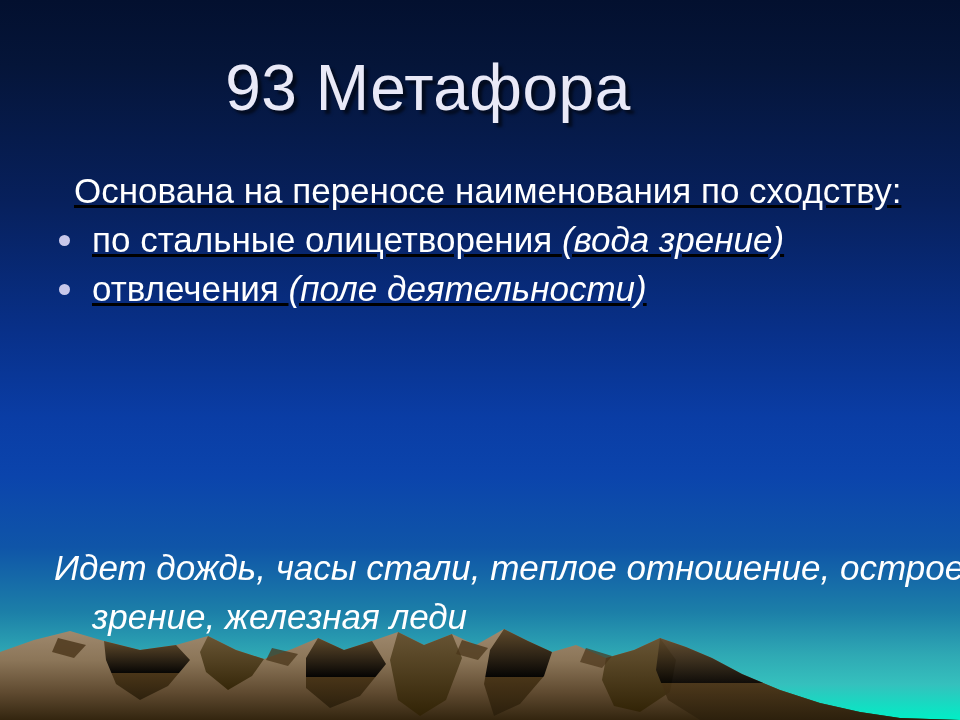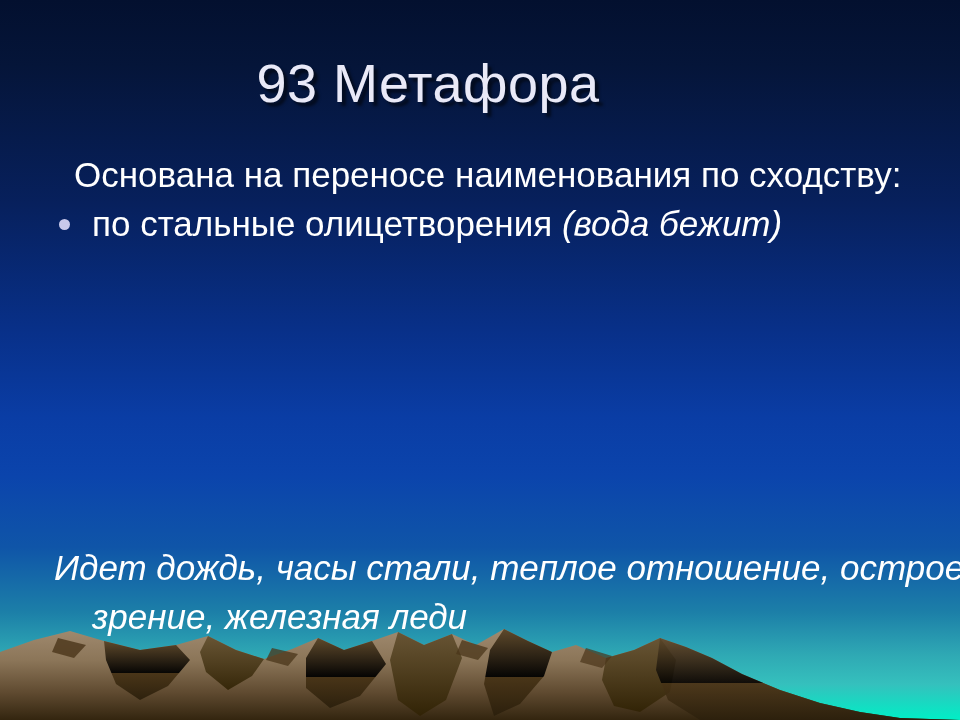--- a/index.html
+++ b/index.html
@@ -41,34 +41,35 @@
     pointer-events: none;
   }
 
   
   #title {
     position: absolute;
     left: 0;
     top: 55px;
     width: 856px;
     text-align: center;
-    font-size: 54px;
+    font-size: 64px;
     line-height: 1.05;
     color: #e9e9f7;
     text-shadow: 4px 4px 3px rgba(0,0,0,0.55);
     letter-spacing: 0.5px;
     white-space: pre;
   }
 
   
   #body {
     position: absolute;
     left: 50px;
-    top: 150px;
+    top: 166px;
     width: 866px;
+    text-decoration: underline;
   }
 
   .para {
     position: relative;
     color: #ffffff;
     font-size: 35px;
     line-height: 49px;
     margin: 0 0 0 0;
     padding-left: 42px;
     text-indent: -18px;
@@ -159,21 +160,24 @@
     <path d="M586,648 L612,656 L602,668 L580,662 Z" fill="#4a3519" opacity="0.7"></path>
   </svg>
 
   <div id="title">93 Метафора</div>
 
   <div id="body">
 
     <p class="para lead">Основана на переносе наименования по сходству:</p>
 
     <p class="para bulleted">
-      <span class="bullet"></span><span>по стальные олицетворения </span><span class="ital">(вода бежит)</span>
+      <span class="bullet"></span><span>по стальные олицетворения </span><span class="ital">(вода зрение)</span>
     </p>
 
 
+    <p class="para bulleted">
+      <span class="bullet"></span><span>отвлечения </span><span class="ital">(поле деятельности)</span>
+    </p>
   </div>
 
   <div id="closing">Идет дождь, часы стали, теплое отношение, острое зрение, железная леди</div>
 
 </div>
 
 </body></html>

